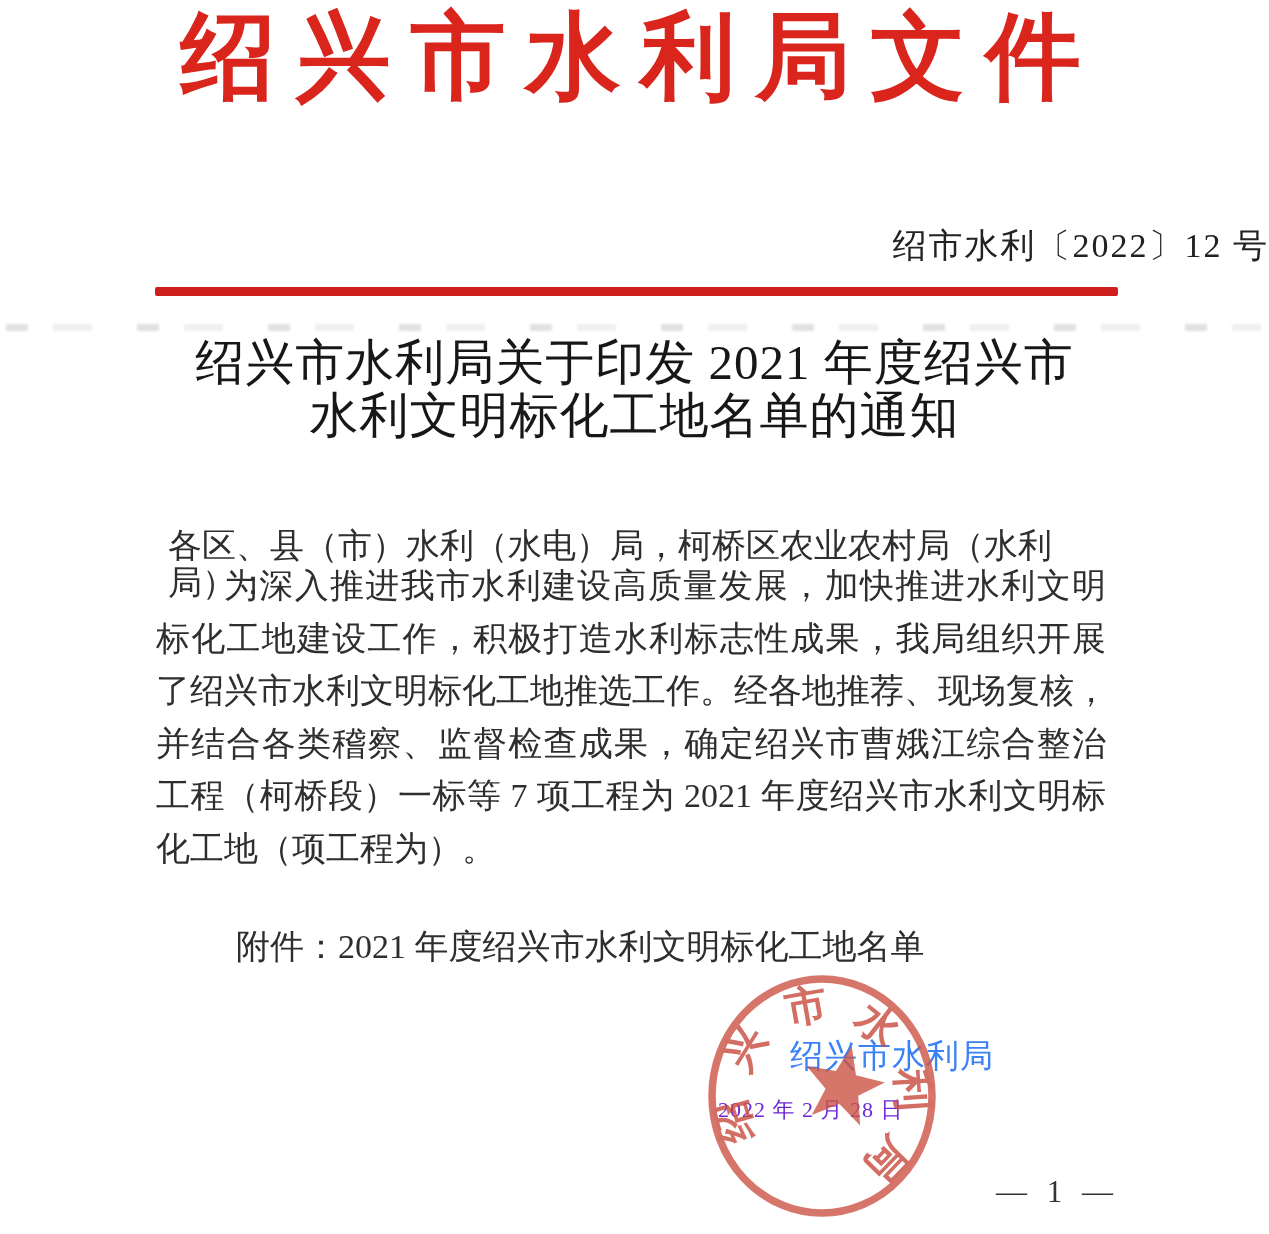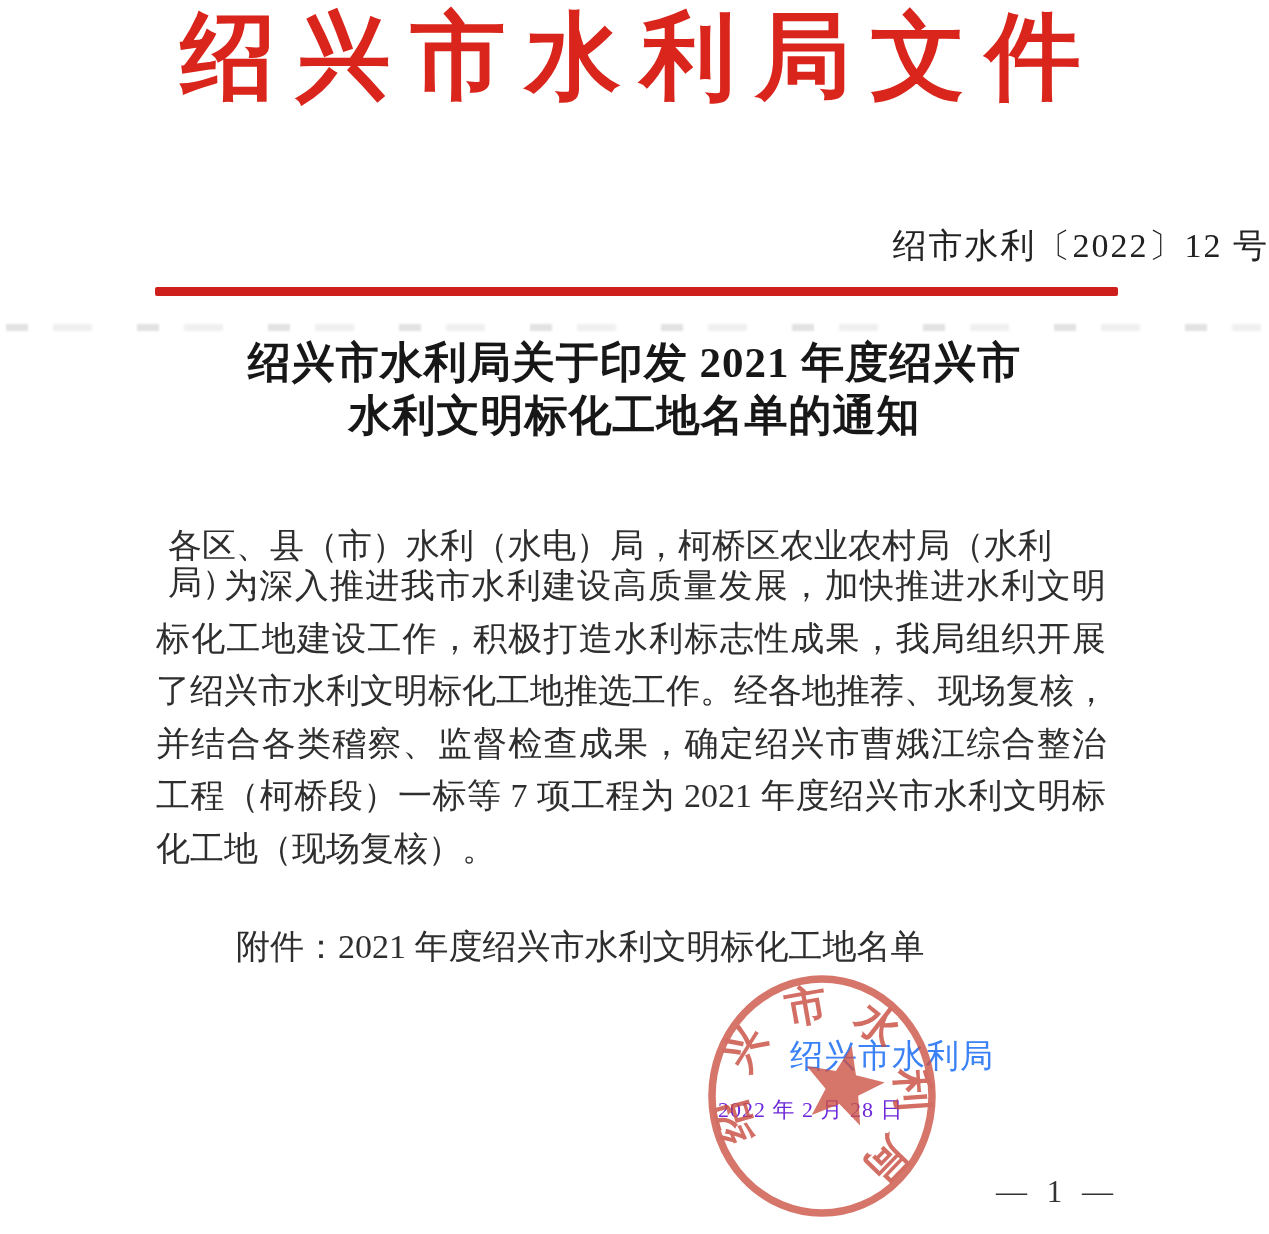--- a/index.html
+++ b/index.html
@@ -44,22 +44,22 @@
   .scan-artifacts{
     position:absolute;top:324px;left:6px;width:1255px;height:7px;
     background:repeating-linear-gradient(90deg,
       rgba(110,110,110,0.20) 0 22px, rgba(0,0,0,0) 22px 47px,
       rgba(130,130,130,0.12) 47px 86px, rgba(0,0,0,0) 86px 131px);
     filter:blur(1.2px);
   }
   .doc-title{
     position:absolute;top:336px;left:0;width:100%;
     text-align:center;
-    font-size:43px;line-height:53px;
-    font-weight:700;
+    font-size:49px;line-height:53px;
+    font-weight:400;
     color:#171717;
     letter-spacing:1px;
   }
   .salutation{
     position:absolute;top:527px;left:168px;width:950px;
     font-size:34px;line-height:37px;
     color:var(--body-ink);
   }
   .body-block{
     position:absolute;top:560px;left:156px;width:950px;
@@ -131,21 +131,21 @@
   </div>
 
   <div class="salutation">各区、县（市）水利（水电）局，柯桥区农业农村局（水利局）：</div>
 
   <div class="body-block">
     <div class="body-line first">为深入推进我市水利建设高质量发展，加快推进水利文明</div>
     <div class="body-line">标化工地建设工作，积极打造水利标志性成果，我局组织开展</div>
     <div class="body-line">了绍兴市水利文明标化工地推选工作。经各地推荐、现场复核，</div>
     <div class="body-line">并结合各类稽察、监督检查成果，确定绍兴市曹娥江综合整治</div>
     <div class="body-line">工程（柯桥段）一标等 7 项工程为 2021 年度绍兴市水利文明标</div>
-    <div class="body-line last">化工地（现场复核）。</div>
+    <div class="body-line last">化工地（项工程为）。</div>
   </div>
 
   <div class="attachment-line">附件：2021 年度绍兴市水利文明标化工地名单</div>
 
   <div class="signer-org">绍兴市水利局</div>
   <div class="signer-date">2022 年 2 月 28 日</div>
 
   <div class="official-seal">
     <svg viewBox="0 0 240 250" xmlns="http://www.w3.org/2000/svg">
       <ellipse class="seal-ring" cx="120" cy="125" rx="110" ry="117"></ellipse>

